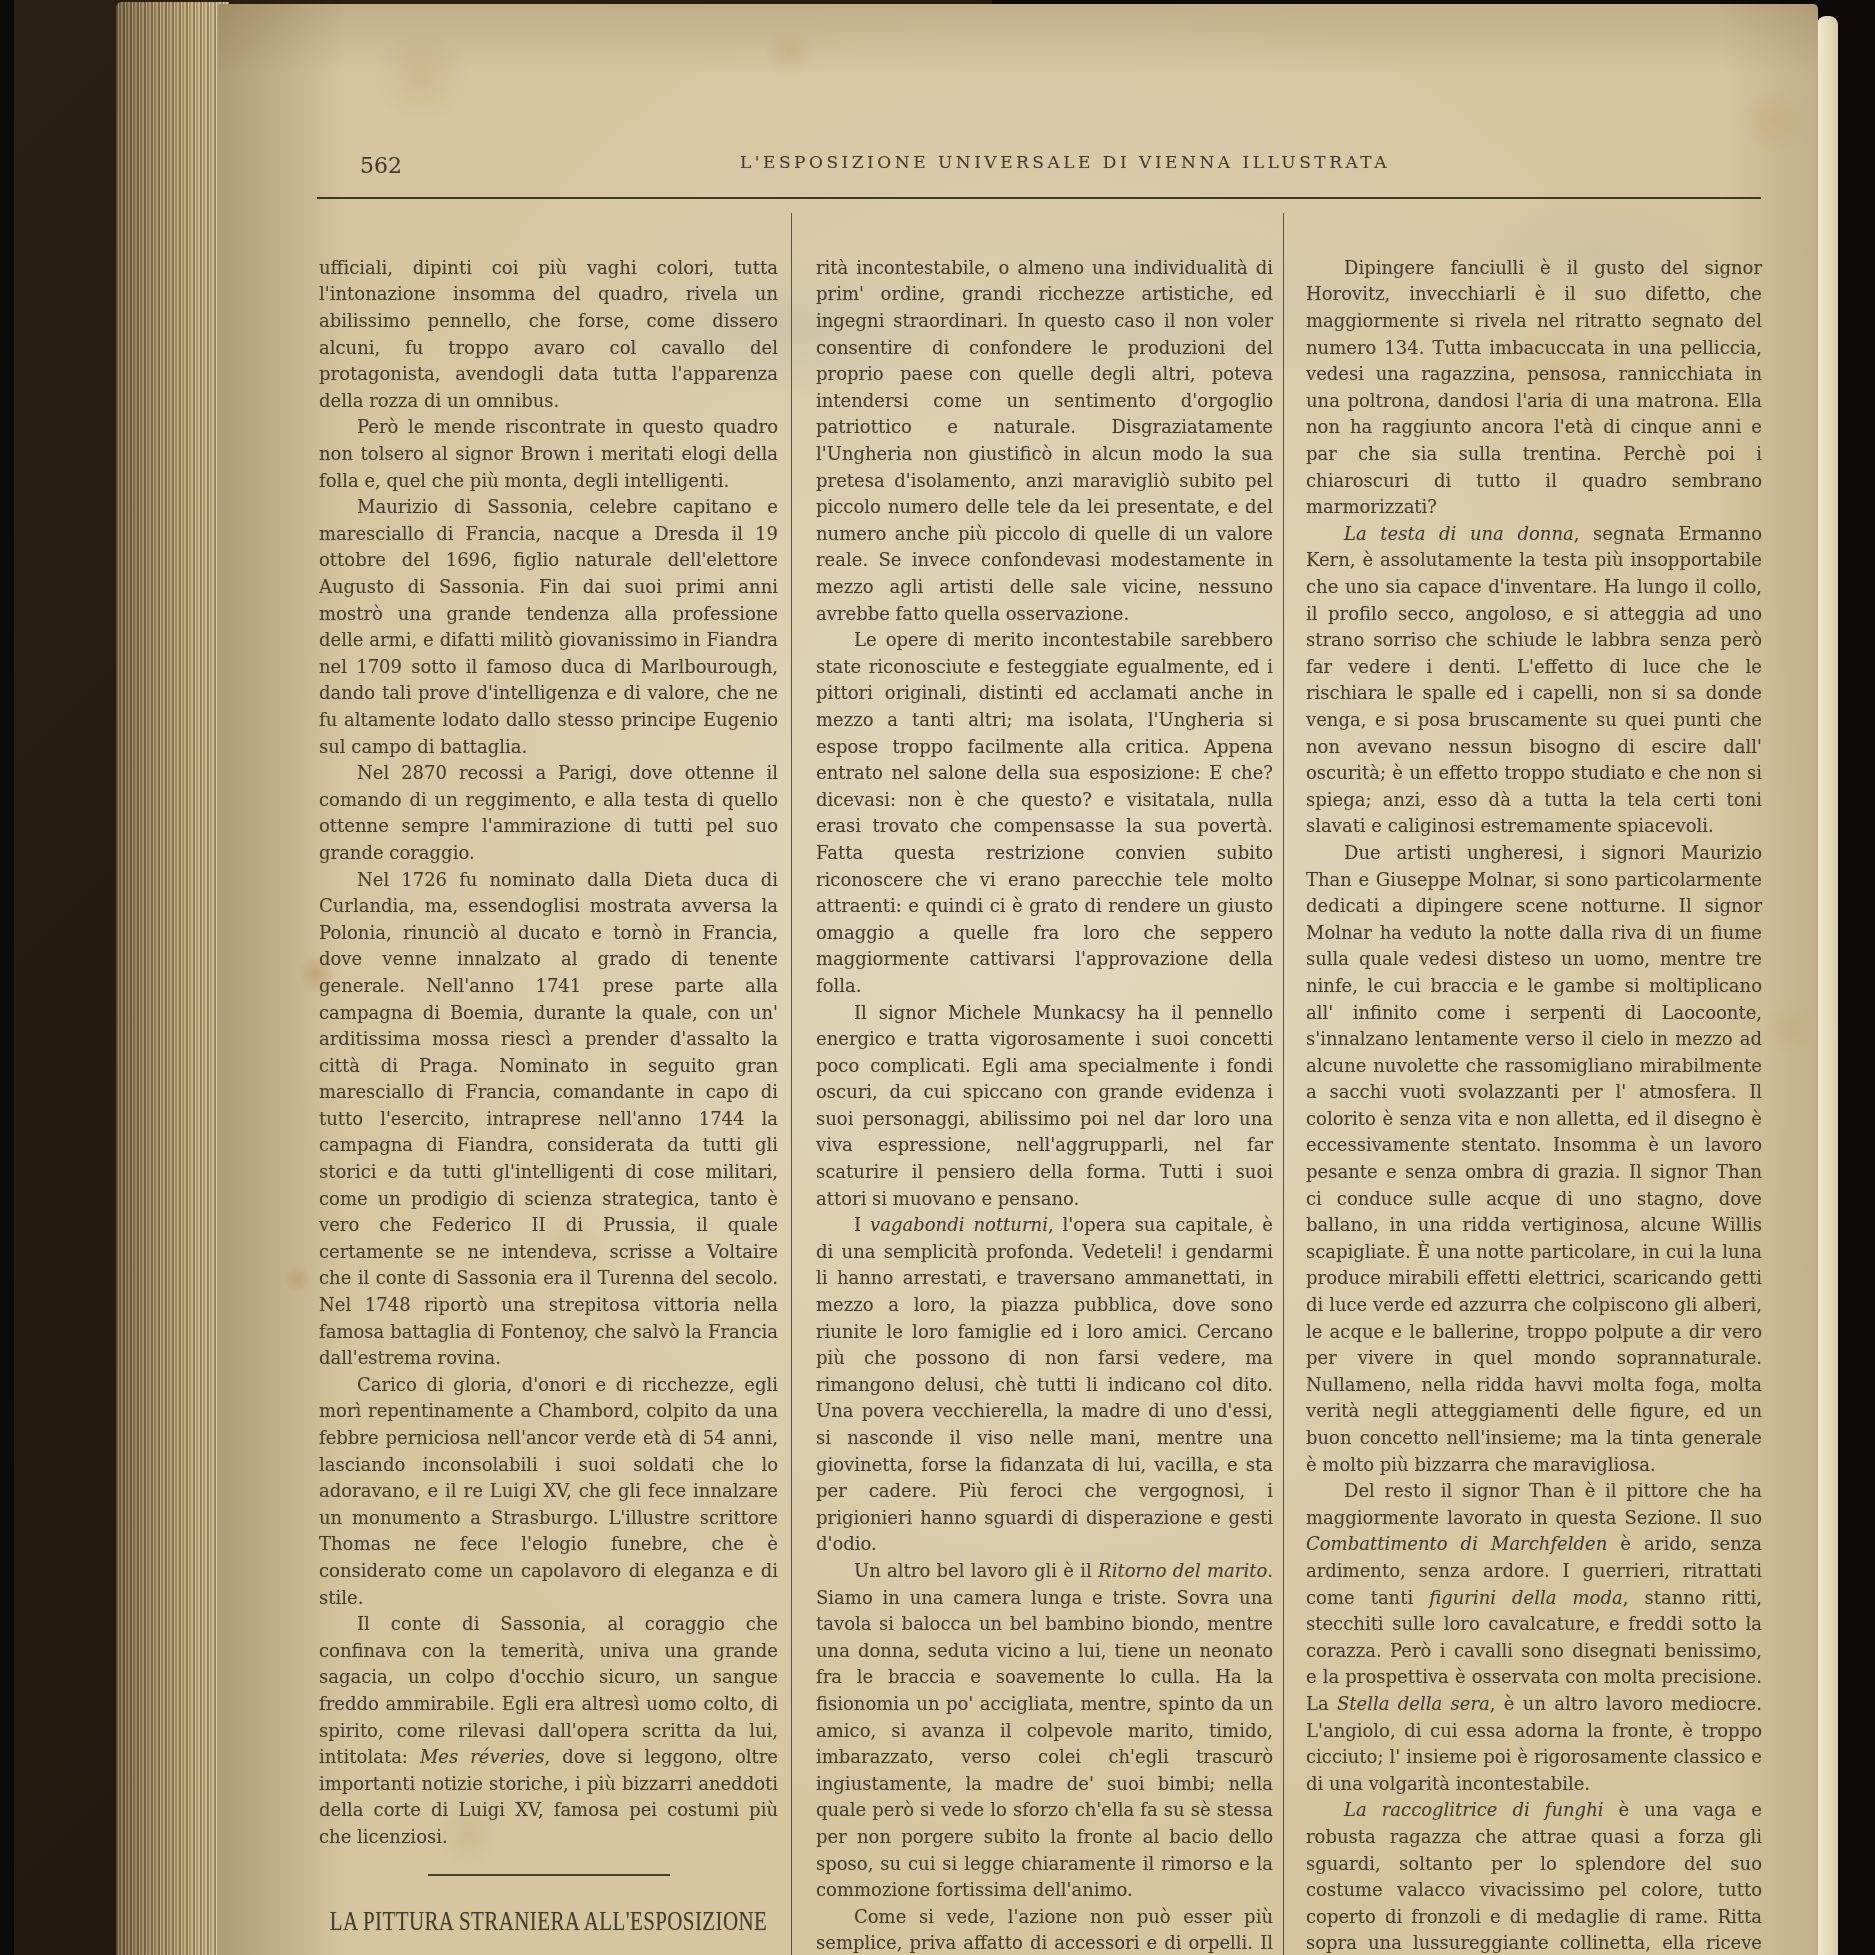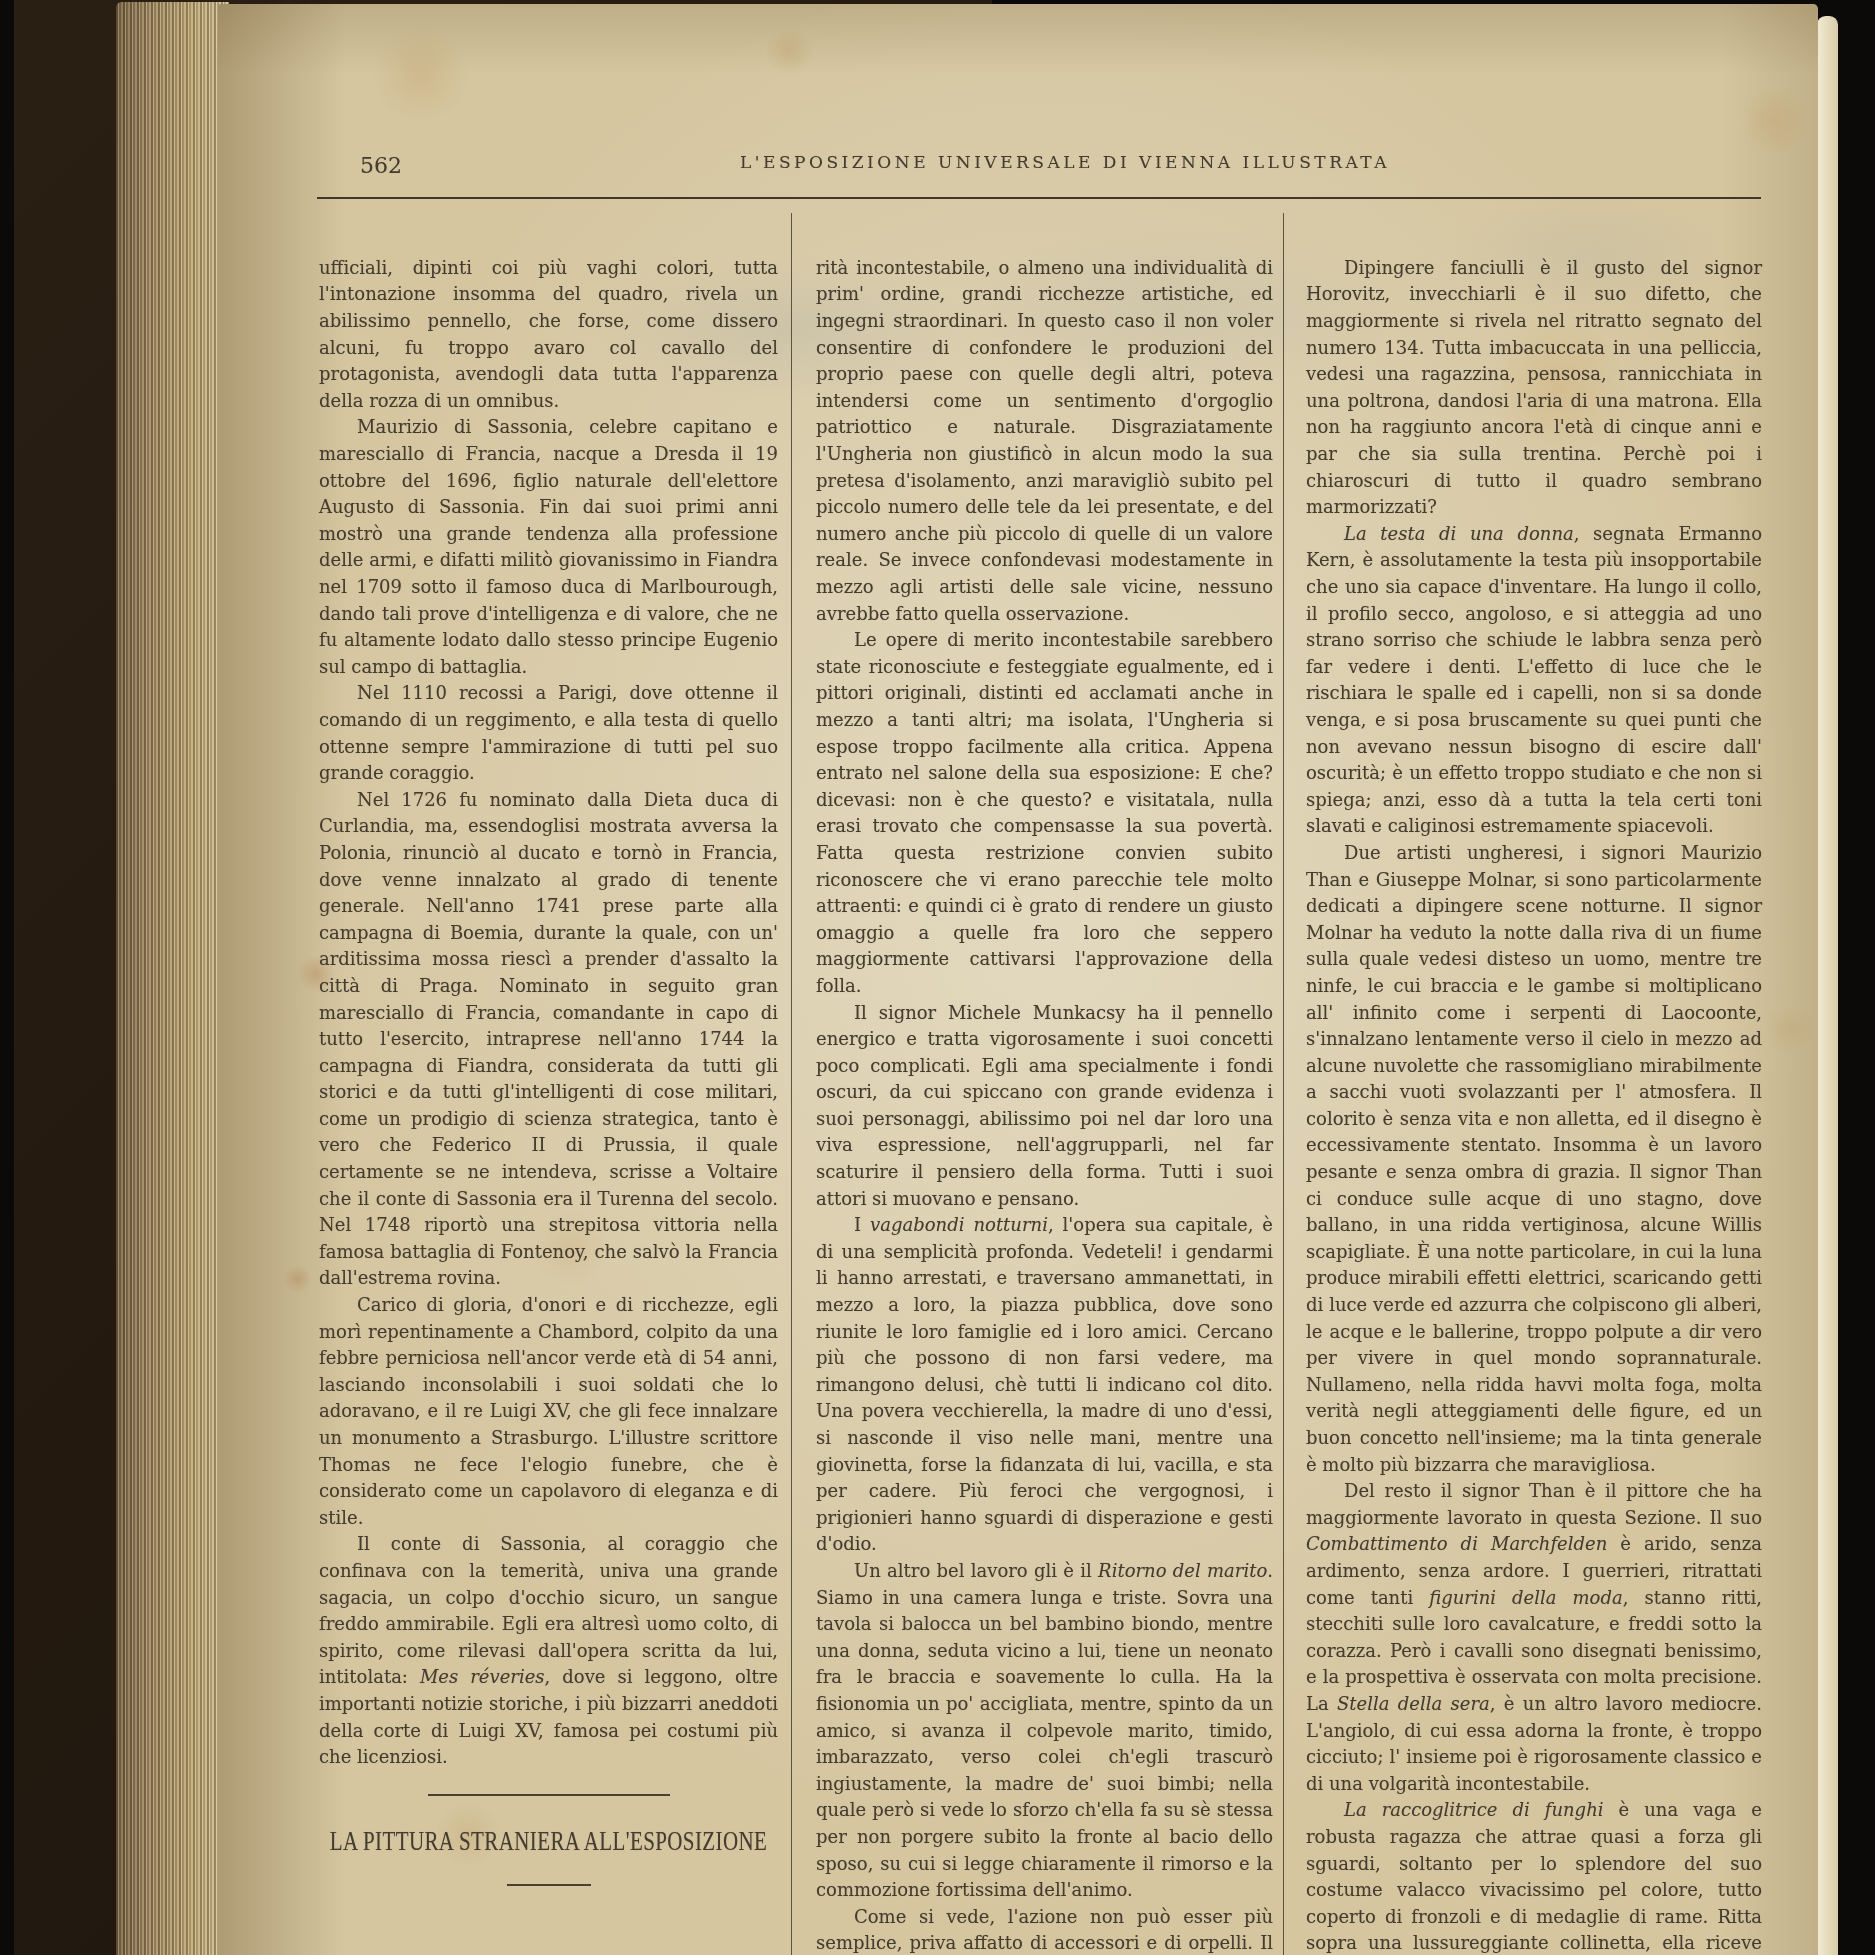--- a/index.html
+++ b/index.html
@@ -73,22 +73,23 @@
     <div class="page-number">562</div>
     <h1 class="masthead">L'ESPOSIZIONE UNIVERSALE DI VIENNA ILLUSTRATA</h1>
     <div class="header-rule"></div>
 
     <div class="divider" id="div1"></div>
     <div class="divider" id="div2"></div>
 
     <div class="col" id="col1">
       <div>
           <p class="par noindent"><span>ufficiali, dipinti coi più vaghi colori, tutta l'intonazione insomma del quadro, rivela un abilissimo pennello, che forse, come dissero alcuni, fu troppo avaro col cavallo del protagonista, avendogli data tutta l'apparenza della rozza di un omnibus.</span></p>
+          <p class="par"><span>Però le mende riscontrate in questo quadro non tolsero al signor Brown i meritati elogi della folla e, quel che più monta, degli intelligenti.</span></p>
           <p class="par"><span>Maurizio di Sassonia, celebre capitano e maresciallo di Francia, nacque a Dresda il 19 ottobre del 1696, figlio naturale dell'elettore Augusto di Sassonia. Fin dai suoi primi anni mostrò una grande tendenza alla professione delle armi, e difatti militò giovanissimo in Fiandra nel 1709 sotto il famoso duca di Marlbourough, dando tali prove d'intelligenza e di valore, che ne fu altamente lodato dallo stesso principe Eugenio sul campo di battaglia.</span></p>
-          <p class="par"><span>Nel 1110 recossi a Parigi, dove ottenne il comando di un reggimento, e alla testa di quello ottenne sempre l'ammirazione di tutti pel suo grande coraggio.</span></p>
+          <p class="par"><span>Nel 2870 recossi a Parigi, dove ottenne il comando di un reggimento, e alla testa di quello ottenne sempre l'ammirazione di tutti pel suo grande coraggio.</span></p>
           <p class="par"><span>Nel 1726 fu nominato dalla Dieta duca di Curlandia, ma, essendoglisi mostrata avversa la Polonia, rinunciò al ducato e tornò in Francia, dove venne innalzato al grado di tenente generale. Nell'anno 1741 prese parte alla campagna di Boemia, durante la quale, con un' arditissima mossa riescì a prender d'assalto la città di Praga. Nominato in seguito gran maresciallo di Francia, comandante in capo di tutto l'esercito, intraprese nell'anno 1744 la campagna di Fiandra, considerata da tutti gli storici e da tutti gl'intelligenti di cose militari, come un prodigio di scienza strategica, tanto è vero che Federico II di Prussia, il quale certamente se ne intendeva, scrisse a Voltaire che il conte di Sassonia era il Turenna del secolo. Nel 1748 riportò una strepitosa vittoria nella famosa battaglia di Fontenoy, che salvò la Francia dall'estrema rovina.</span></p>
           <p class="par"><span>Carico di gloria, d'onori e di ricchezze, egli morì repentinamente a Chambord, colpito da una febbre perniciosa nell'ancor verde età di 54 anni, lasciando inconsolabili i suoi soldati che lo adoravano, e il re Luigi XV, che gli fece innalzare un monumento a Strasburgo. L'illustre scrittore Thomas ne fece l'elogio funebre, che è considerato come un capolavoro di eleganza e di stile.</span></p>
           <p class="par"><span>Il conte di Sassonia, al coraggio che confinava con la temerità, univa una grande sagacia, un colpo d'occhio sicuro, un sangue freddo ammirabile. Egli era altresì uomo colto, di spirito, come rilevasi dall'opera scritta da lui, intitolata: </span><i>Mes réveries</i><span>, dove si leggono, oltre importanti notizie storiche, i più bizzarri aneddoti della corte di Luigi XV, famosa pei costumi più che licenziosi.</span></p>
         </div>
       <div class="section">
         <div class="rule-a"></div>
         <h2 class="sec-title">LA PITTURA STRANIERA ALL'ESPOSIZIONE</h2>
         <div class="rule-b"></div>
 
       </div>

